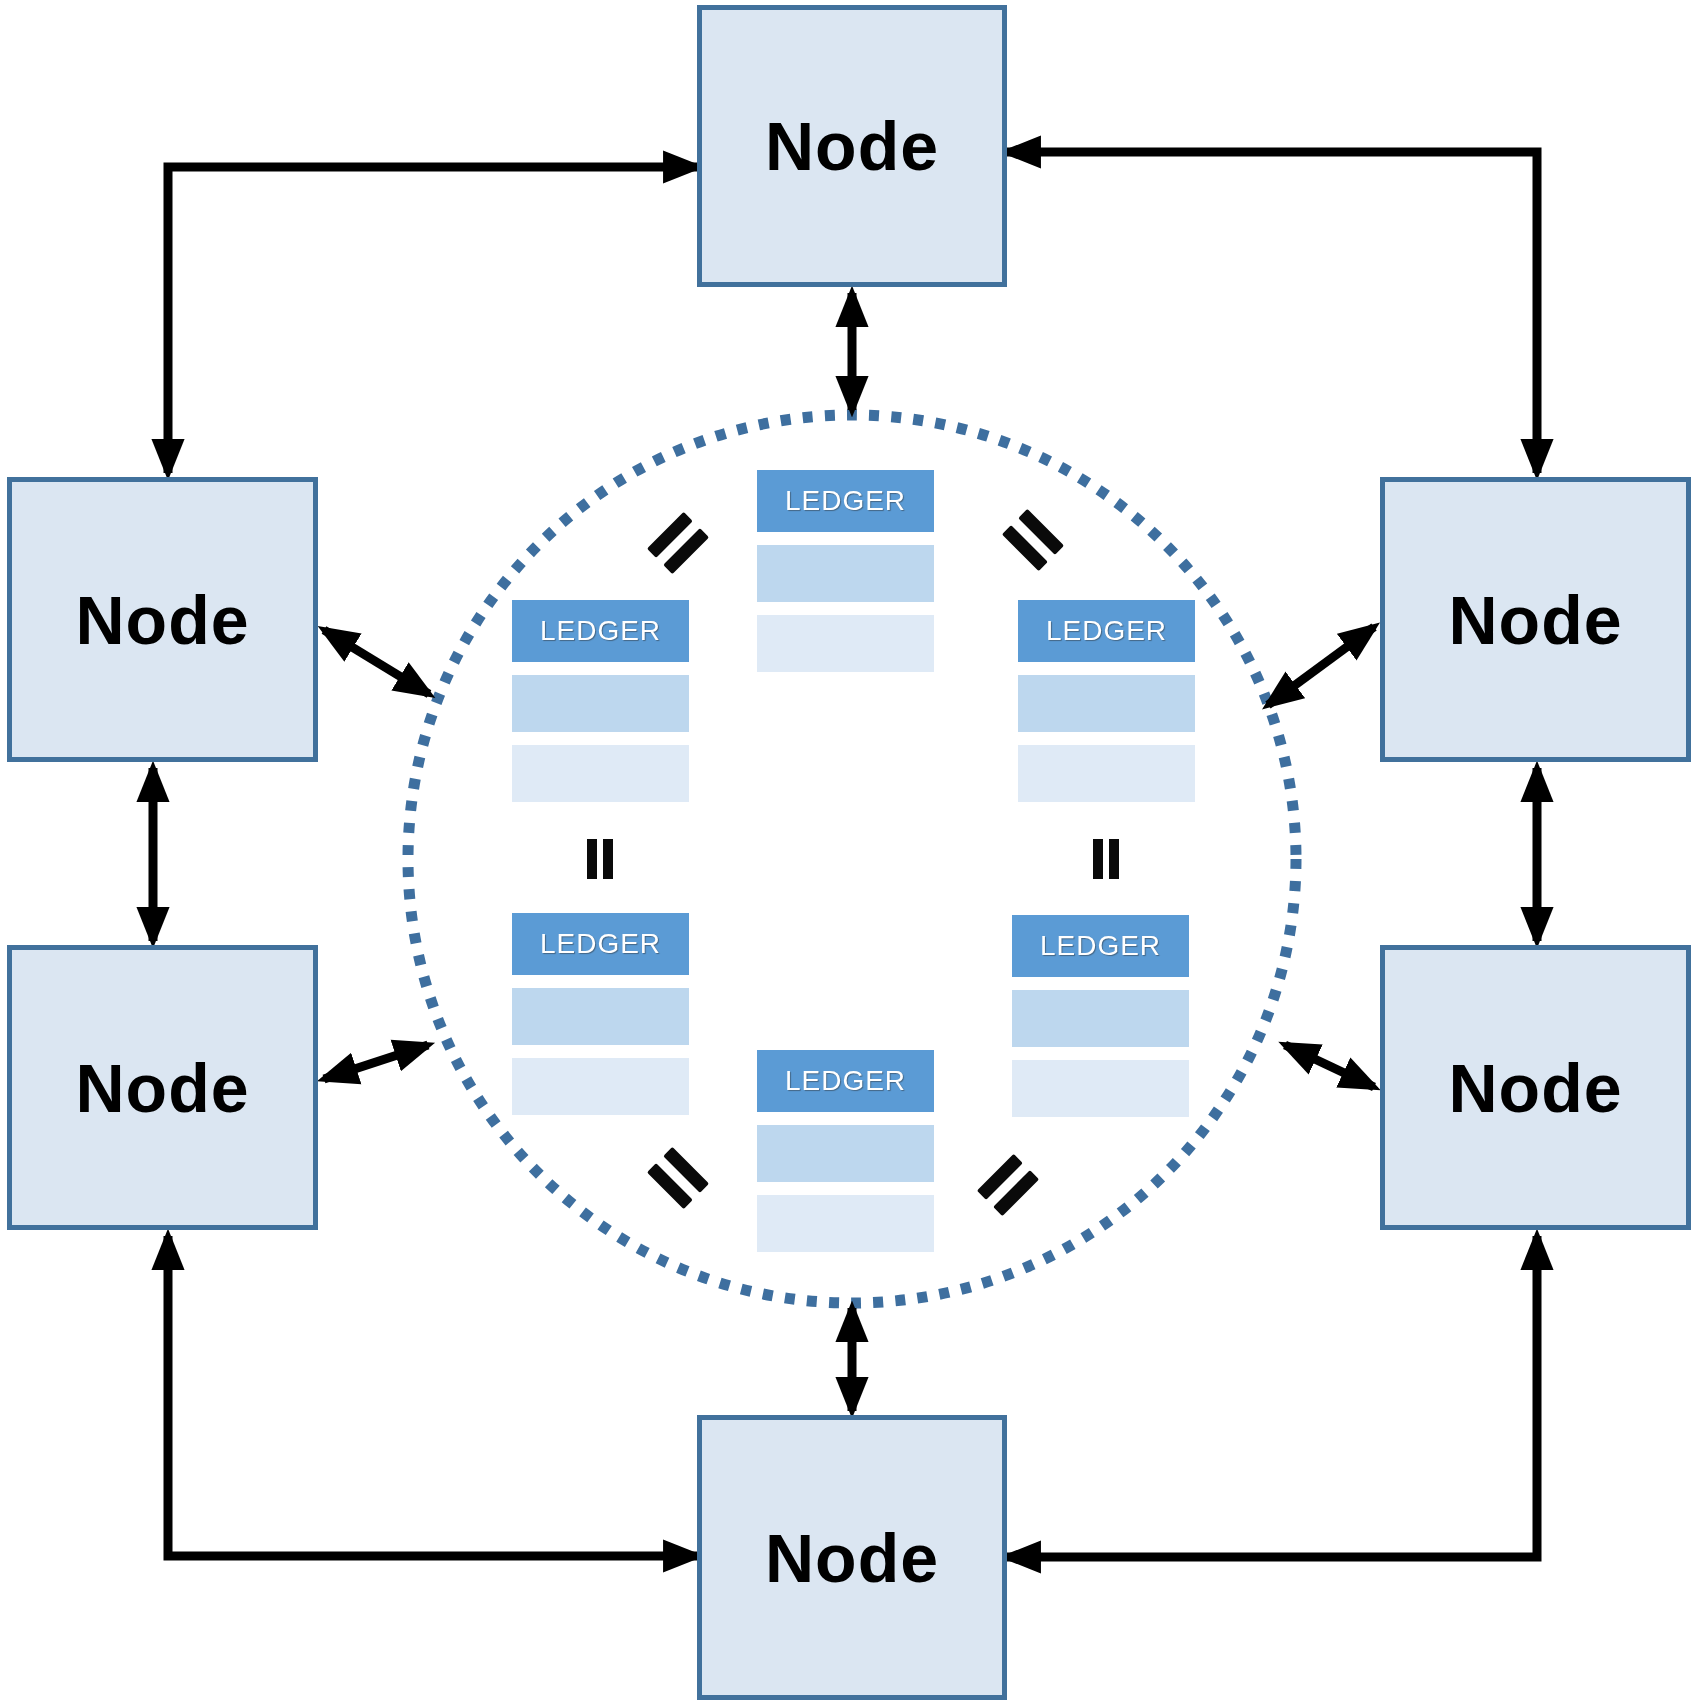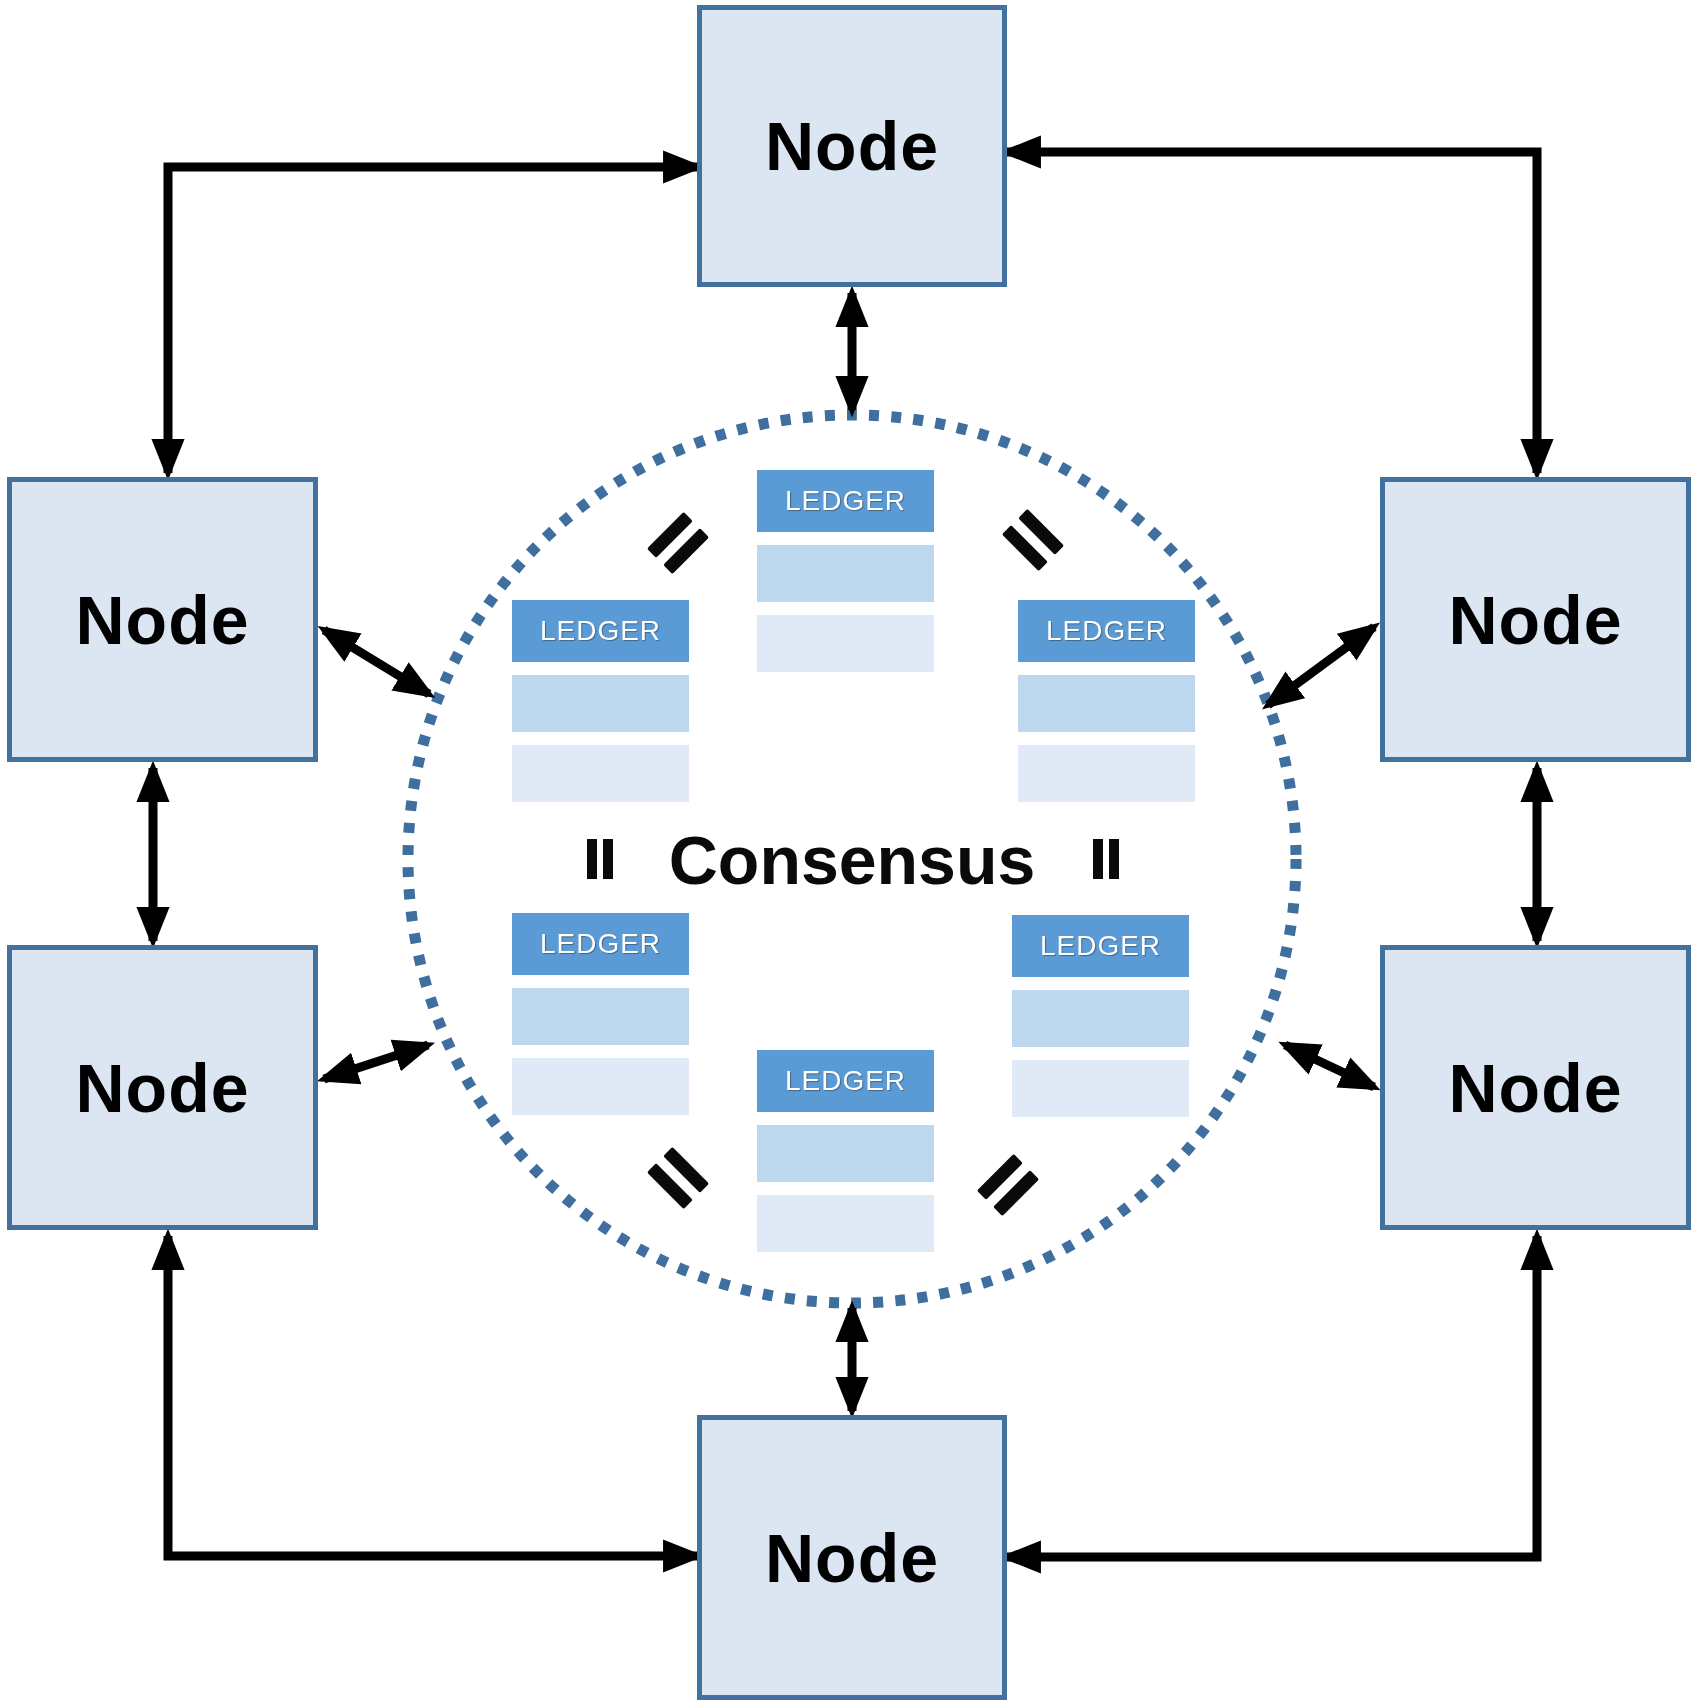--- a/index.html
+++ b/index.html
@@ -165,15 +165,14 @@
     <div class="ledger-header">LEDGER</div>
     <div class="ledger-row medium"></div>
     <div class="ledger-row light"></div>
   </div>
   <div class="ledger ledger-bottom-center">
     <div class="ledger-header">LEDGER</div>
     <div class="ledger-row medium"></div>
     <div class="ledger-row light"></div>
   </div>
 
-  <div class="consensus">Consensus</div>
 
 </div>
 
 </body></html>

